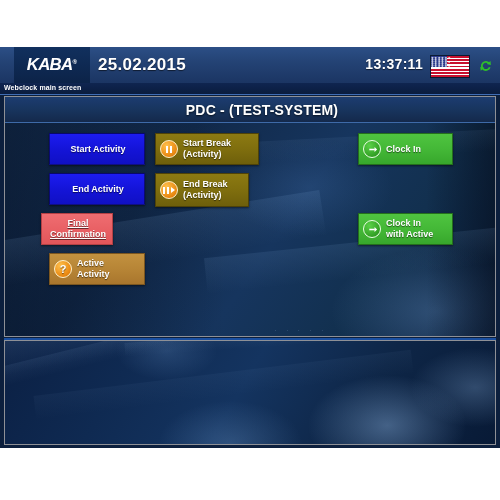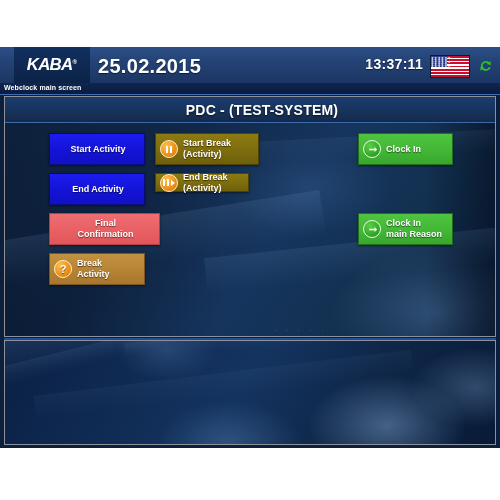--- a/index.html
+++ b/index.html
@@ -48,21 +48,21 @@
   }
   #logo-reg {
     font-size: 6px;
     vertical-align: super;
     font-style: normal;
   }
   #header-date {
     position: absolute;
     left: 98px; top: 8px;
     color: #ffffff;
-    font-size: 20px;
+    font-size: 17px;
     font-weight: bold;
     letter-spacing: 0.3px;
     text-shadow: 0 1px 1px rgba(0,0,0,.55);
   }
   #header-time {
     position: absolute;
     right: 77px; top: 9px;
     color: #ffffff;
     font-size: 14px;
     font-weight: bold;
@@ -309,51 +309,51 @@
       <div id="dots">· · · · ·</div>
 
       <div class="btn btn-blue center" style="left:44px; top:50px; width:96px; height:32px;">
         <span class="label">End Activity</span>
       </div>
 
       <div class="btn btn-blue center" style="left:44px; top:10px; width:96px; height:32px;">
         <span class="label">Start Activity</span>
       </div>
 
-      <div class="btn btn-red center" style="left:44px; top:90px; width:111px; height:32px;">
+      <div class="btn btn-red center" style="left:36px; top:90px; width:72px; height:32px;text-decoration:underline;">
         <span class="label">
           <span>Final</span><br>
           <span>Confirmation</span>
         </span>
       </div>
 
       <div class="btn btn-tan icon-left" style="left:44px; top:130px; width:96px; height:32px;">
         <span class="icon-circle ic-orange">
           <span class="ic-qmark">?</span>
         </span>
         <span class="label">
-          <span>Break</span><br>
+          <span>Active</span><br>
           <span>Activity</span>
         </span>
       </div>
 
       <div class="btn btn-olive icon-left" style="left:150px; top:10px; width:104px; height:32px;">
         <span class="icon-circle ic-orange">
           <span class="pausebars">
               <i></i>
               <i></i>
             </span>
         </span>
         <span class="label">
           <span>Start Break</span><br>
           <span>(Activity)</span>
         </span>
       </div>
 
-      <div class="btn btn-olive icon-left" style="left:150px; top:50px; width:94px; height:19px;">
+      <div class="btn btn-olive icon-left" style="left:150px; top:50px; width:94px; height:34px;">
         <span class="icon-circle ic-orange">
           <span class="pausebars" style="align-items:center">
               <i></i>
               <i></i>
               <span class="playtri"></span>
             </span>
         </span>
         <span class="label">
           <span>End Break</span><br>
           <span>(Activity)</span>
@@ -373,21 +373,21 @@
 
       <div class="btn btn-green icon-left" style="left:353px; top:90px; width:95px; height:32px;">
         <span class="icon-circle ic-green">
           <svg width="11" height="11" viewBox="0 0 12 12">
             <path d="M2.5 6 H8.5" stroke="#ffffff" stroke-width="1.7" fill="none"></path>
             <polygon points="8.2,3.4 11,6 8.2,8.6" fill="#ffffff"></polygon>
           </svg>
         </span>
         <span class="label">
           <span>Clock In</span><br>
-          <span>main Reason</span>
+          <span>with Active</span>
         </span>
       </div>
 
     </div>
   </div>
 
   <div id="lower-topline"></div>
   <div id="lower-frame">
     <div class="band" style="left:-30px; top:6px; width:420px; height:34px; transform:rotate(-11deg); opacity:.55;"></div>
     <div class="band" style="left:-20px; top:30px; width:300px; height:20px; transform:rotate(-14deg); opacity:.40;"></div>

